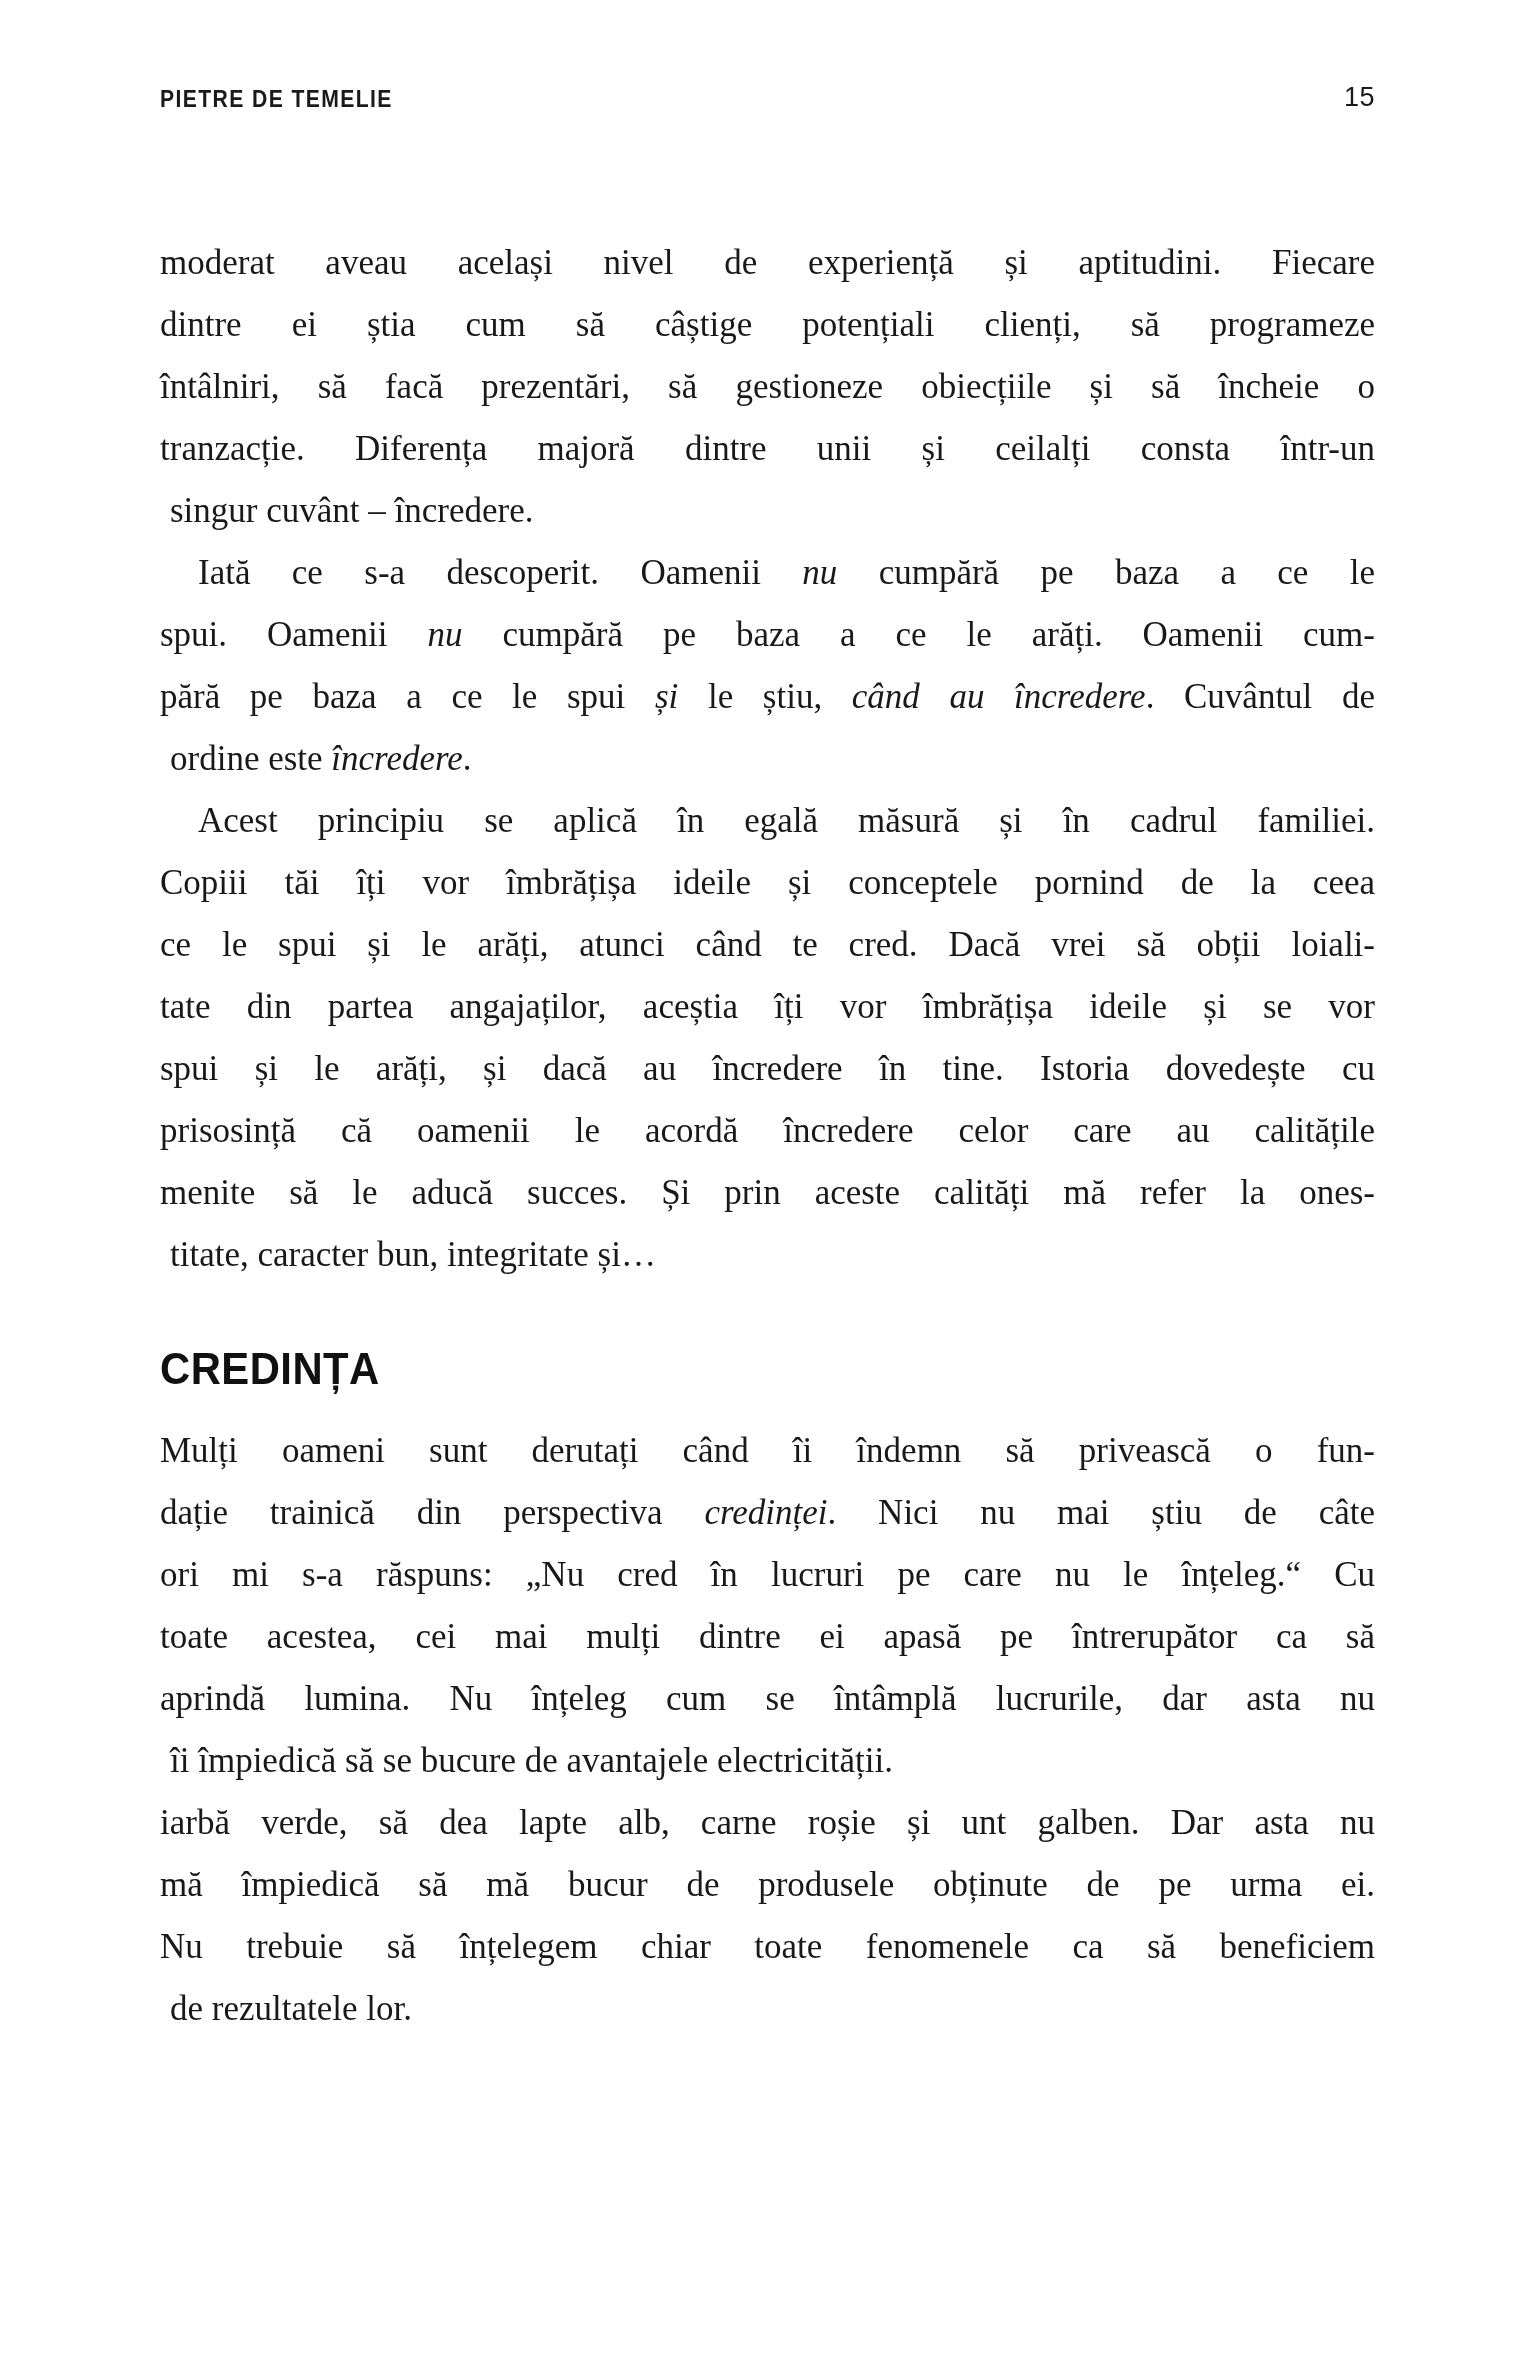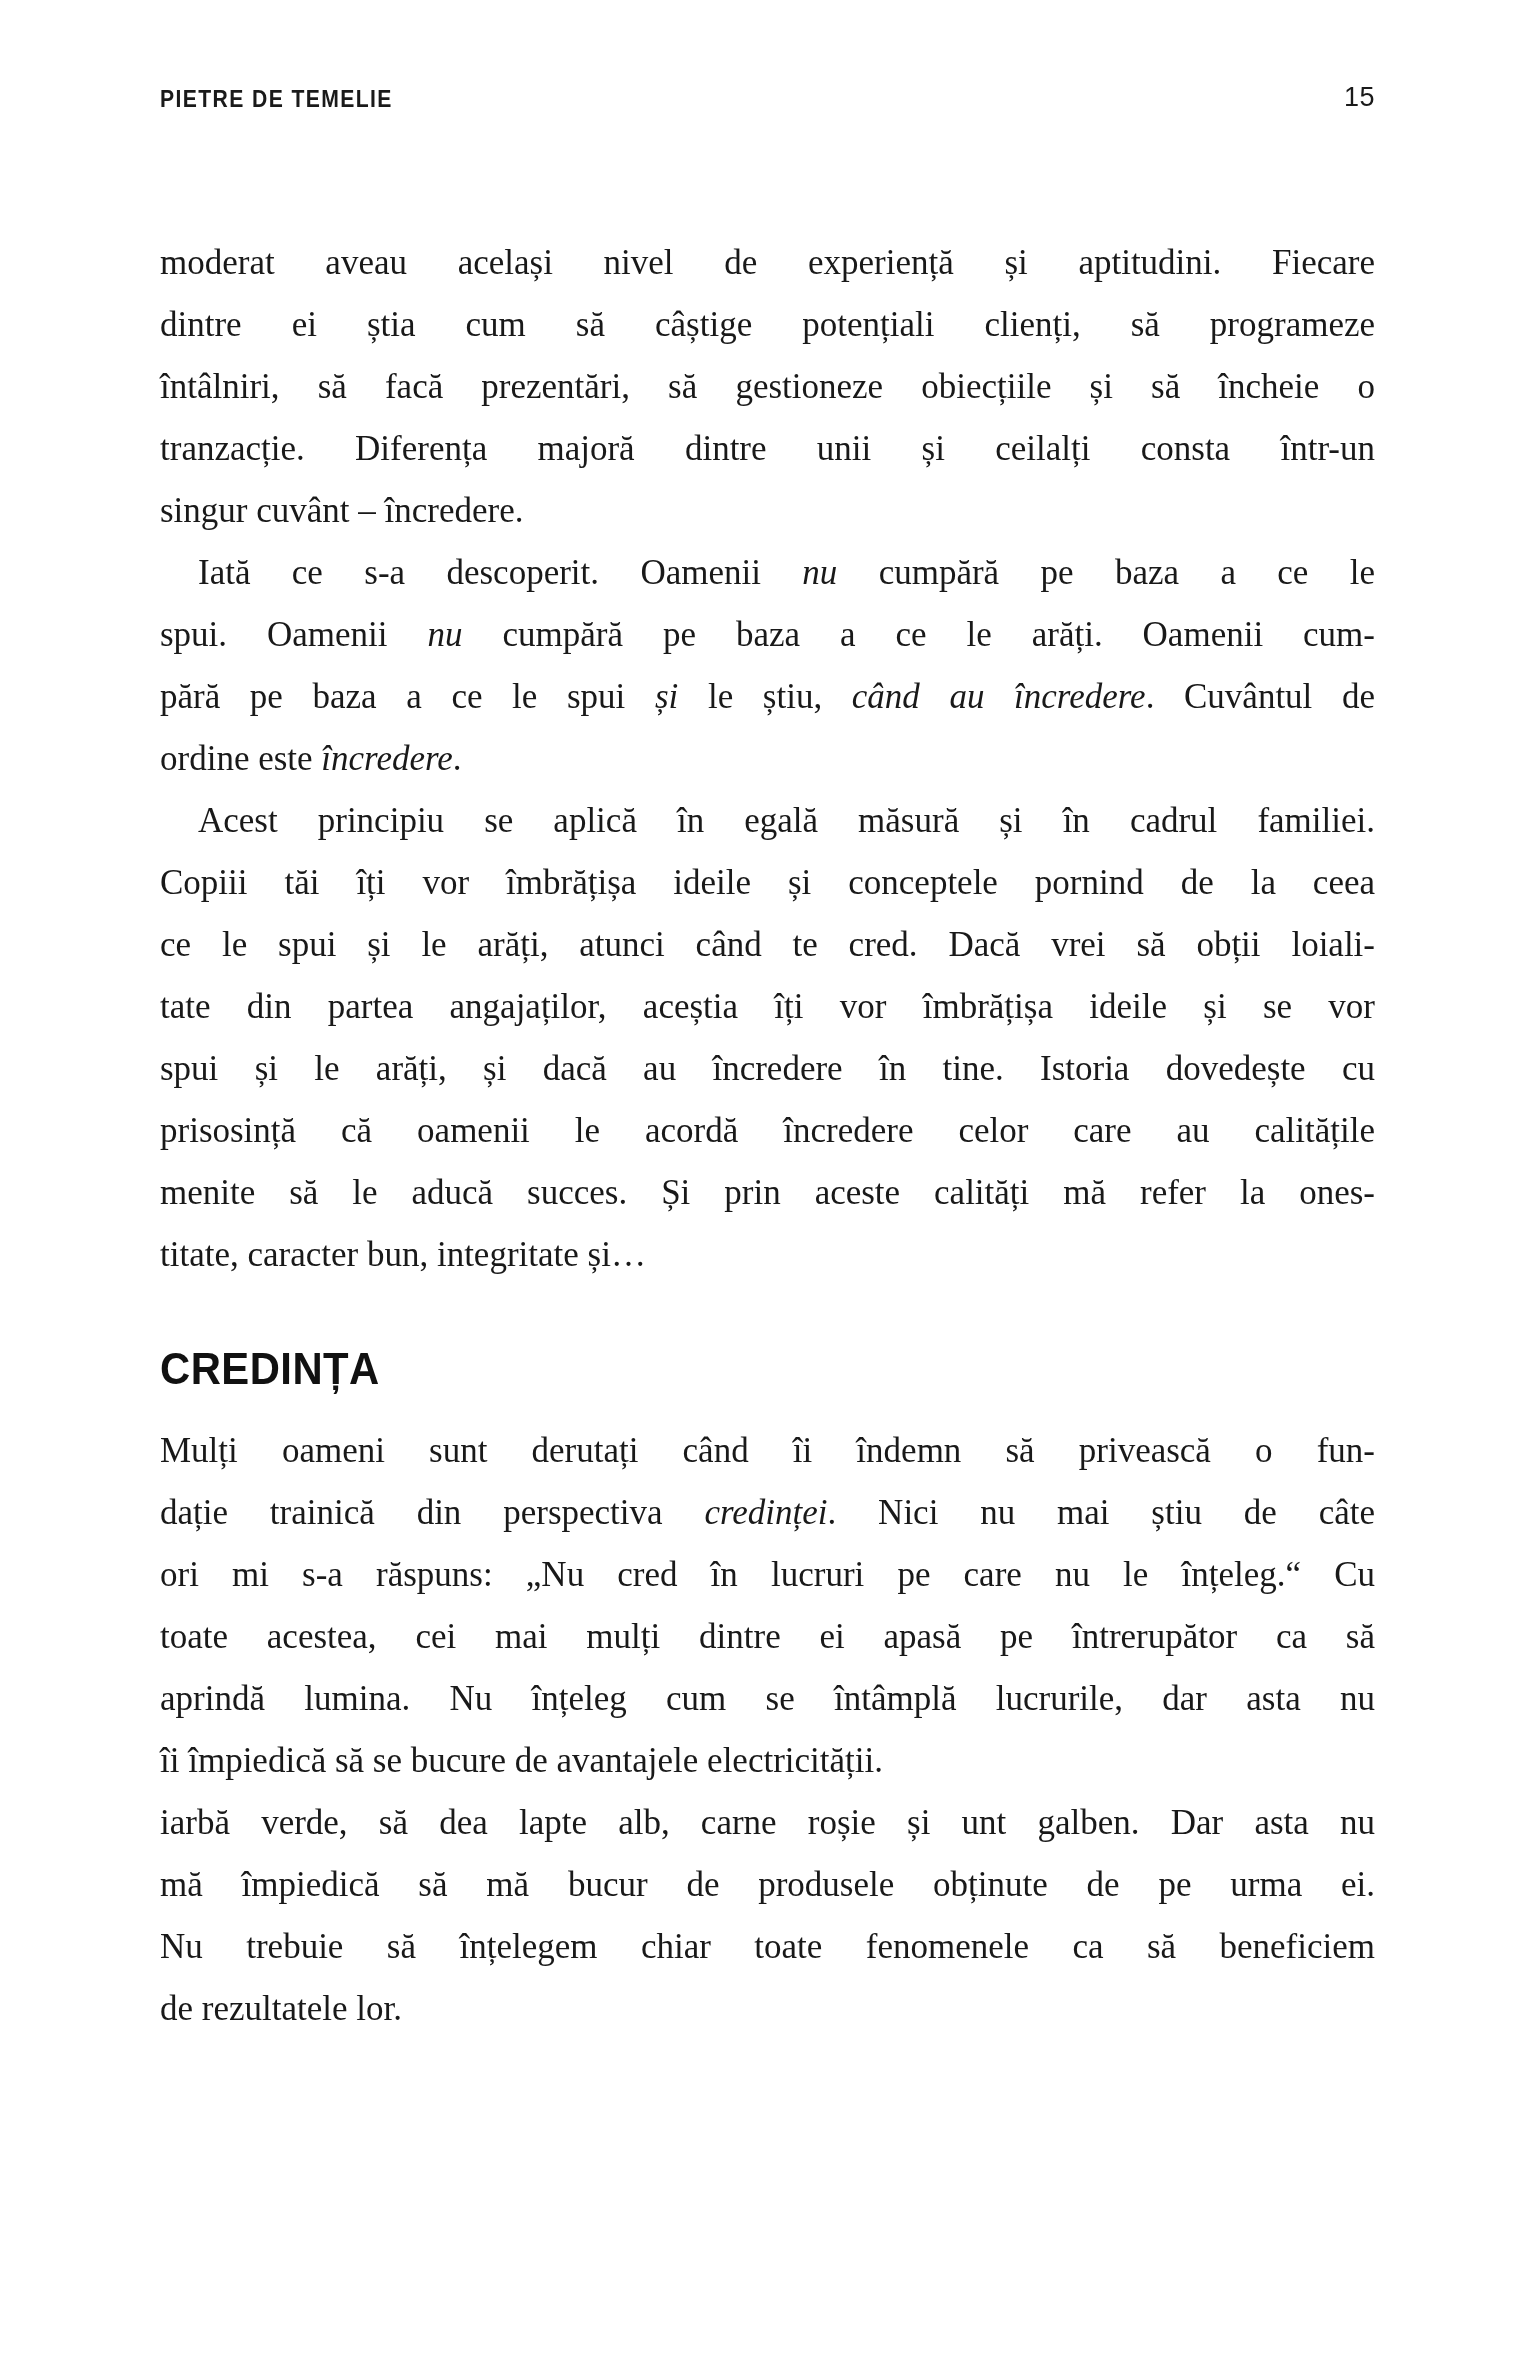--- a/index.html
+++ b/index.html
@@ -52,20 +52,21 @@
   .line {
     text-align: justify;
     text-align-last: justify;
     height: 62px;
     overflow: visible;
     white-space: normal;
   }
   .line.last {
     text-align: left;
     text-align-last: left;
+    margin-left: 10px;
   }
   .line.indent {
     padding-left: 38px;
     box-sizing: border-box;
   }
   .it { font-style: italic; }
   .section-heading {
     margin: 56px 0 24px 0;
     font-family: "Liberation Sans", sans-serif;
     font-size: 44px;

